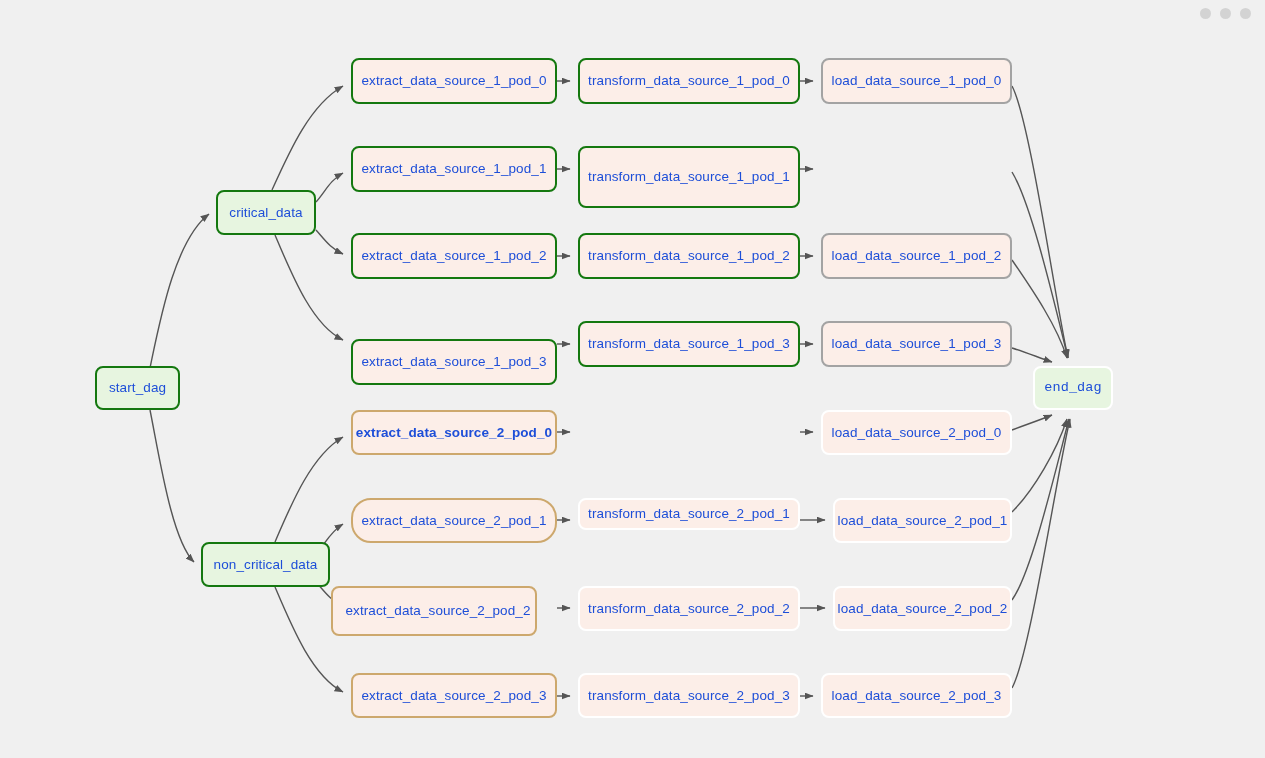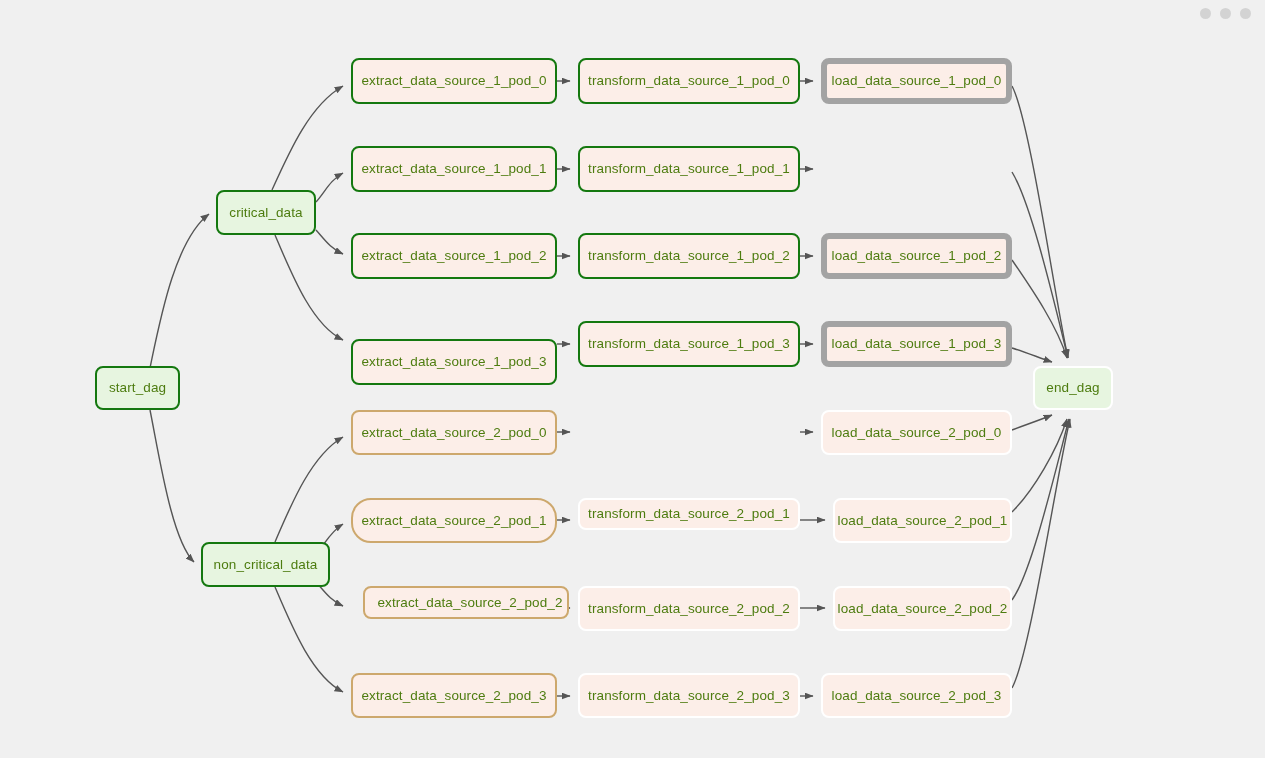--- a/index.html
+++ b/index.html
@@ -41,42 +41,43 @@
   }
 
   .node {
     position: absolute;
     box-sizing: border-box;
     display: flex;
     align-items: center;
     justify-content: center;
     border-radius: 8px;
     font-size: 13.5px;
-    color: #4d7c0f;
+    color: #1d4ed8;
     line-height: 1;
     white-space: nowrap;
     letter-spacing: 0.1px;
   }
 
   
   .style-control {
     background: #e7f5e0;
     border: 2px solid #14780f;
   }
   .style-terminal {
     background: #e7f5e0;
     border: 2px solid #ffffff;
+    font-family: Liberation Mono, monospace;
   }
   .style-s1-task {
     background: #fceee8;
     border: 2px solid #14780f;
   }
   .style-s1-load {
     background: #fceee8;
-    border: 6px solid #a3a3a3;
+    border: 2px solid #a3a3a3;
   }
   .style-s2-extract {
     background: #fceee8;
     border: 2px solid #cda86d;
   }
   .style-s2-task {
     background: #fceee8;
     border: 2px solid #ffffff;
   }
 
@@ -153,33 +154,33 @@
 
   <div id="node-layer">
       <div class="node style-control" style="left: 95px; top: 366px; width: 85px; height: 44px;">start_dag</div>
       <div class="node style-control" style="left: 216px; top: 190px; width: 100px; height: 45px;">critical_data</div>
       <div class="node style-control" style="left: 201px; top: 542px; width: 129px; height: 45px;">non_critical_data</div>
       <div class="node style-terminal" style="left: 1033px; top: 366px; width: 80px; height: 44px;">end_dag</div>
       <div class="node style-s1-task" style="left: 351px; top: 58px; width: 206px; height: 46px;">extract_data_source_1_pod_0</div>
       <div class="node style-s1-task" style="left: 578px; top: 58px; width: 222px; height: 46px;">transform_data_source_1_pod_0</div>
       <div class="node style-s1-load" style="left: 821px; top: 58px; width: 191px; height: 46px;">load_data_source_1_pod_0</div>
       <div class="node style-s1-task" style="left: 351px; top: 146px; width: 206px; height: 46px;">extract_data_source_1_pod_1</div>
-      <div class="node style-s1-task" style="left: 578px; top: 146px; width: 222px; height: 46px; text-align: center;">transform_data_source_1_pod_1</div>
+      <div class="node style-s1-task" style="left: 578px; top: 146px; width: 222px; height: 62px; text-align: center;">transform_data_source_1_pod_1</div>
       <div class="node style-s1-task" style="left: 351px; top: 233px; width: 206px; height: 46px;">extract_data_source_1_pod_2</div>
       <div class="node style-s1-task" style="left: 578px; top: 233px; width: 222px; height: 46px;">transform_data_source_1_pod_2</div>
       <div class="node style-s1-load" style="left: 821px; top: 233px; width: 191px; height: 46px;">load_data_source_1_pod_2</div>
       <div class="node style-s1-task" style="left: 351px; top: 321px; width: 206px; height: 46px; margin-top: 18px;">extract_data_source_1_pod_3</div>
       <div class="node style-s1-task" style="left: 578px; top: 321px; width: 222px; height: 46px;">transform_data_source_1_pod_3</div>
       <div class="node style-s1-load" style="left: 821px; top: 321px; width: 191px; height: 46px;">load_data_source_1_pod_3</div>
-      <div class="node style-s2-extract" style="left: 351px; top: 410px; width: 206px; height: 45px;">extract_data_source_2_pod_0</div>
+      <div class="node style-s2-extract" style="left: 351px; top: 410px; width: 206px; height: 45px; font-weight: bold;">extract_data_source_2_pod_0</div>
       <div class="node style-s2-task" style="left: 821px; top: 410px; width: 191px; height: 45px;">load_data_source_2_pod_0</div>
       <div class="node style-s2-extract" style="left: 351px; top: 498px; width: 206px; height: 45px; border-radius: 20px;">extract_data_source_2_pod_1</div>
       <div class="node style-s2-task" style="left: 578px; top: 498px; width: 222px; height: 32px;">transform_data_source_2_pod_1</div>
       <div class="node style-s2-task" style="left: 833px; top: 498px; width: 179px; height: 45px;">load_data_source_2_pod_1</div>
-      <div class="node style-s2-extract" style="left: 363px; top: 586px; width: 206px; height: 33px; padding-left: 8px;">extract_data_source_2_pod_2</div>
+      <div class="node style-s2-extract" style="left: 331px; top: 586px; width: 206px; height: 50px; padding-left: 8px;">extract_data_source_2_pod_2</div>
       <div class="node style-s2-task" style="left: 578px; top: 586px; width: 222px; height: 45px;">transform_data_source_2_pod_2</div>
       <div class="node style-s2-task" style="left: 833px; top: 586px; width: 179px; height: 45px;">load_data_source_2_pod_2</div>
       <div class="node style-s2-extract" style="left: 351px; top: 673px; width: 206px; height: 45px;">extract_data_source_2_pod_3</div>
       <div class="node style-s2-task" style="left: 578px; top: 673px; width: 222px; height: 45px;">transform_data_source_2_pod_3</div>
       <div class="node style-s2-task" style="left: 821px; top: 673px; width: 191px; height: 45px;">load_data_source_2_pod_3</div>
     </div>
 
 </div>
 
 </body></html>

